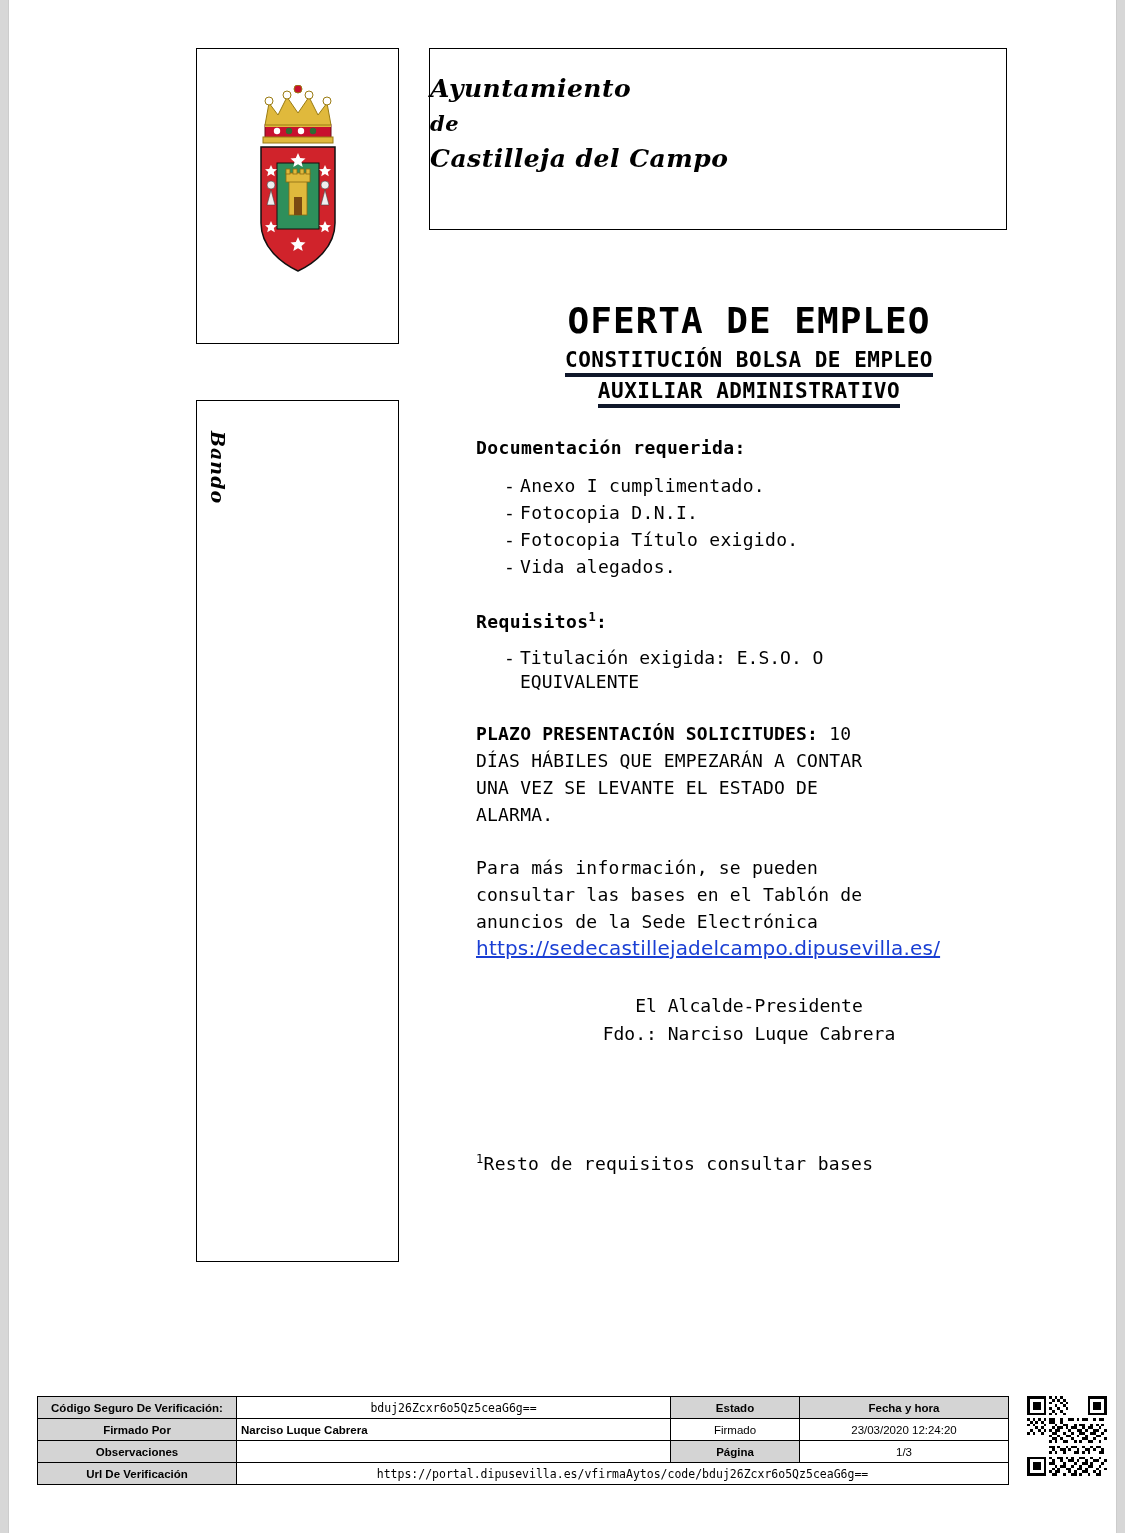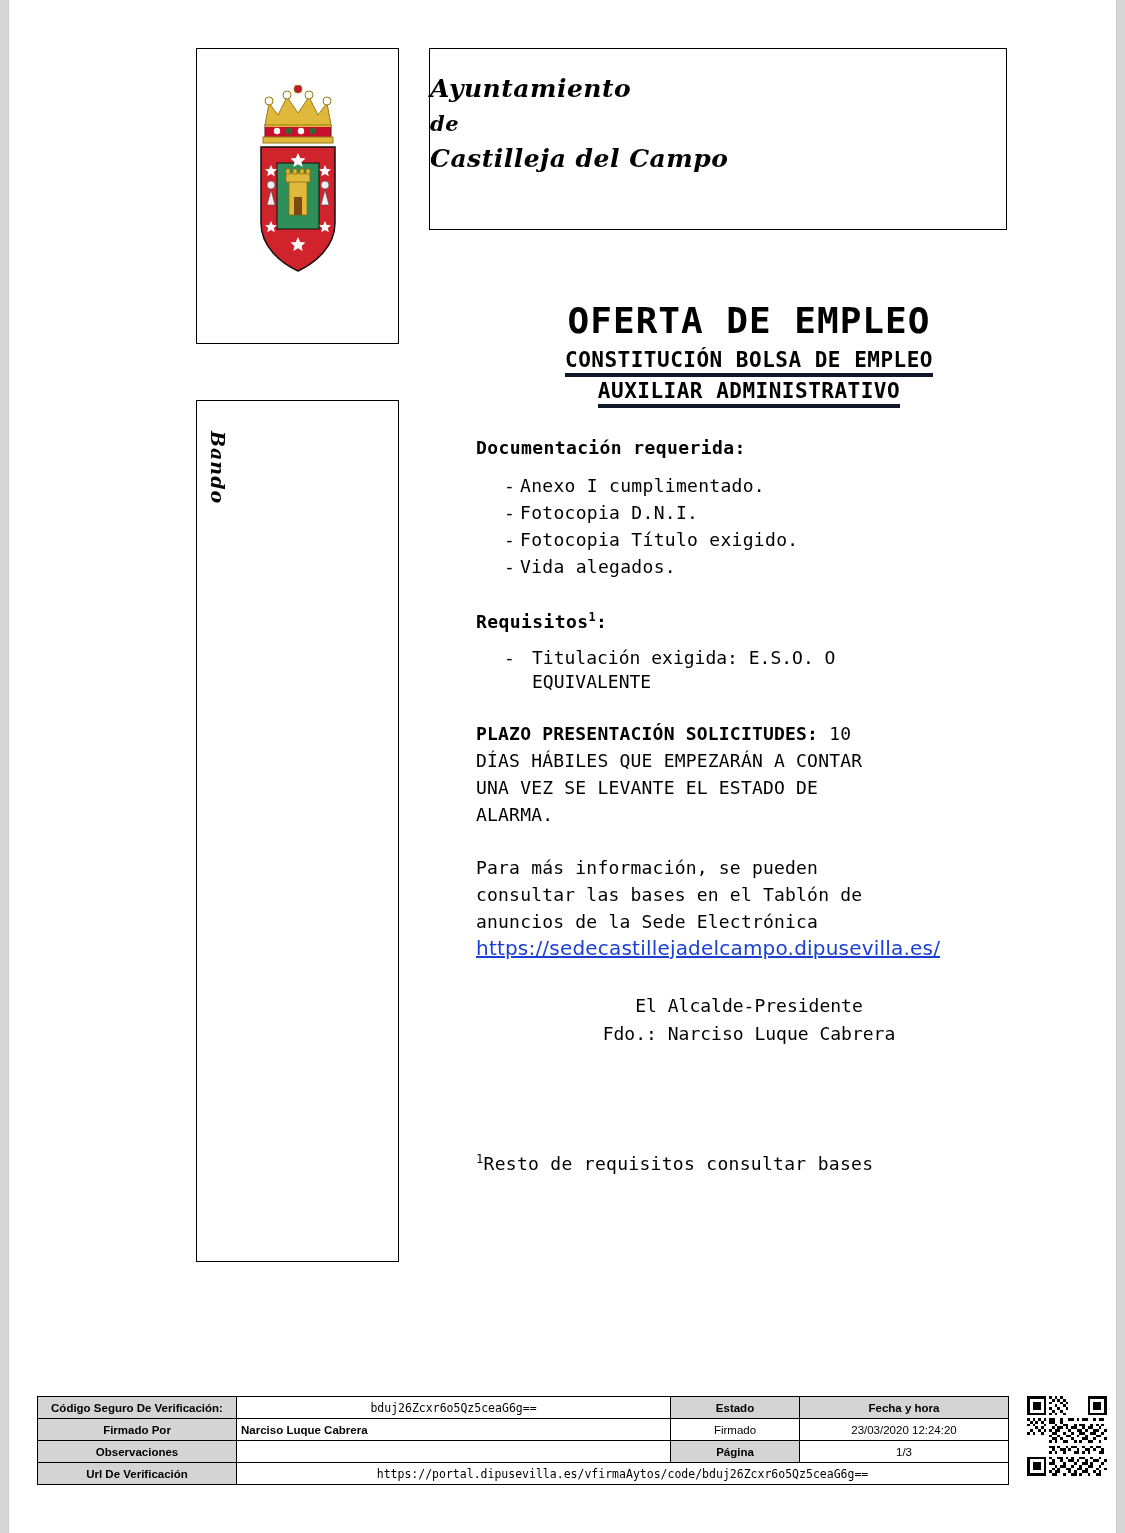--- a/index.html
+++ b/index.html
@@ -151,21 +151,20 @@
   .req-item .dash {
     width: 56px;
     padding-left: 40px;
     box-sizing: border-box;
     flex: none;
   }
   .req-item .rtext {
     flex: 1;
     text-align: justify;
     text-align-last: left;
-    margin-left: 12px;
   }
   .req-item .rtext .l1 {
     display: block;
     text-align: justify;
   }
   .para {
     font-size: 18px;
     line-height: 27px;
     margin: 26px 0 0 12px;
     text-align: justify;

